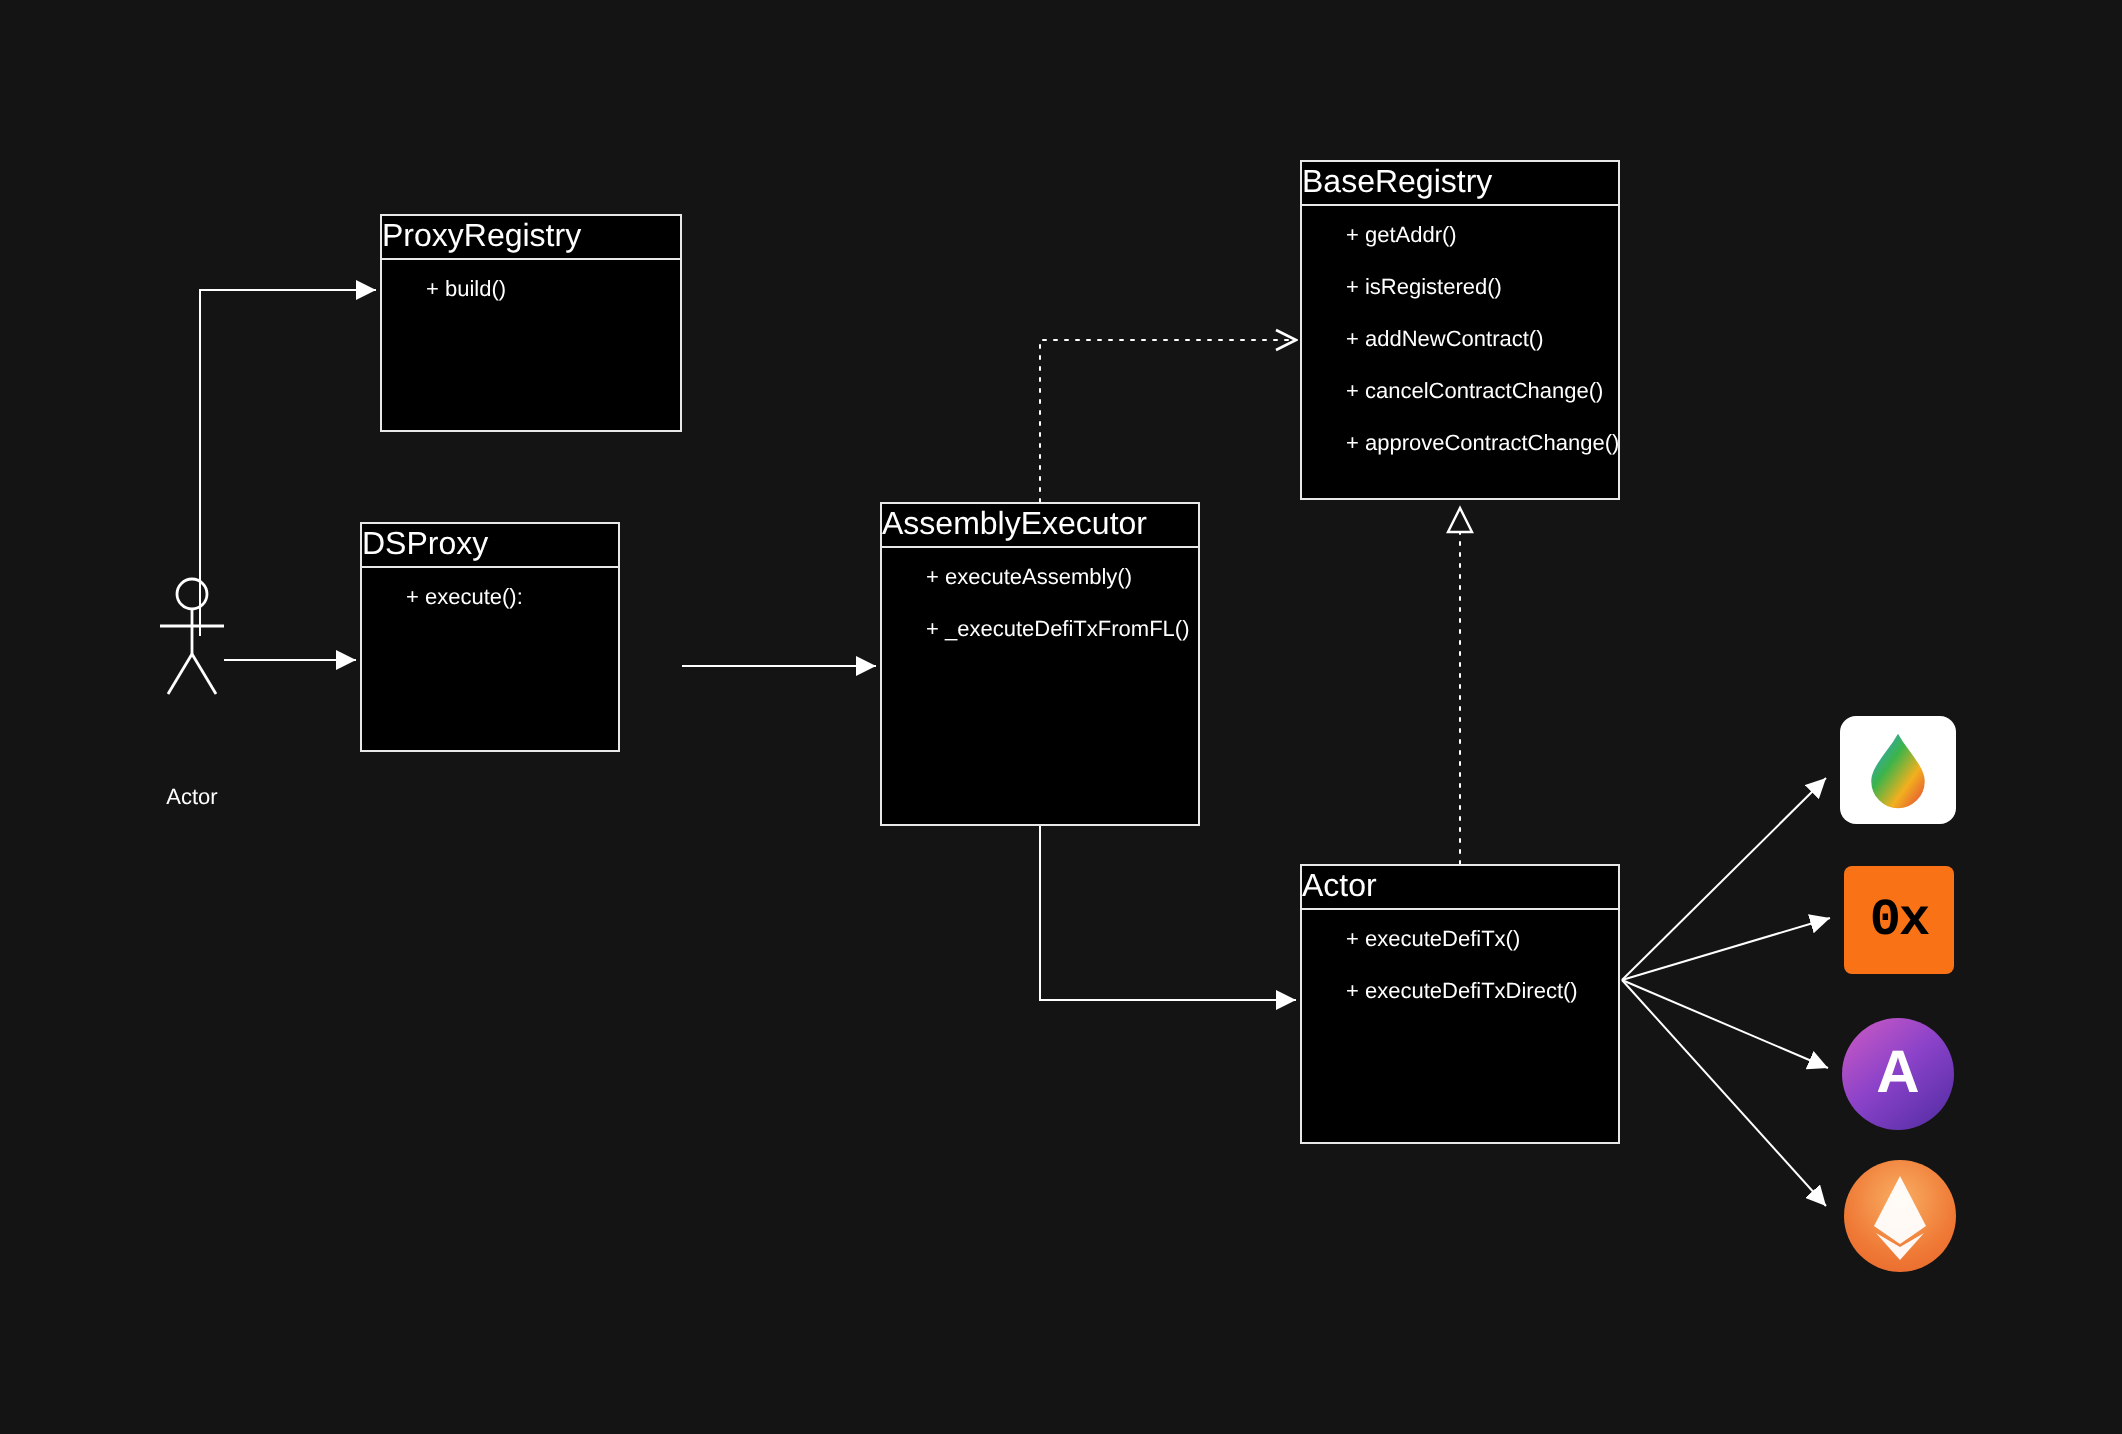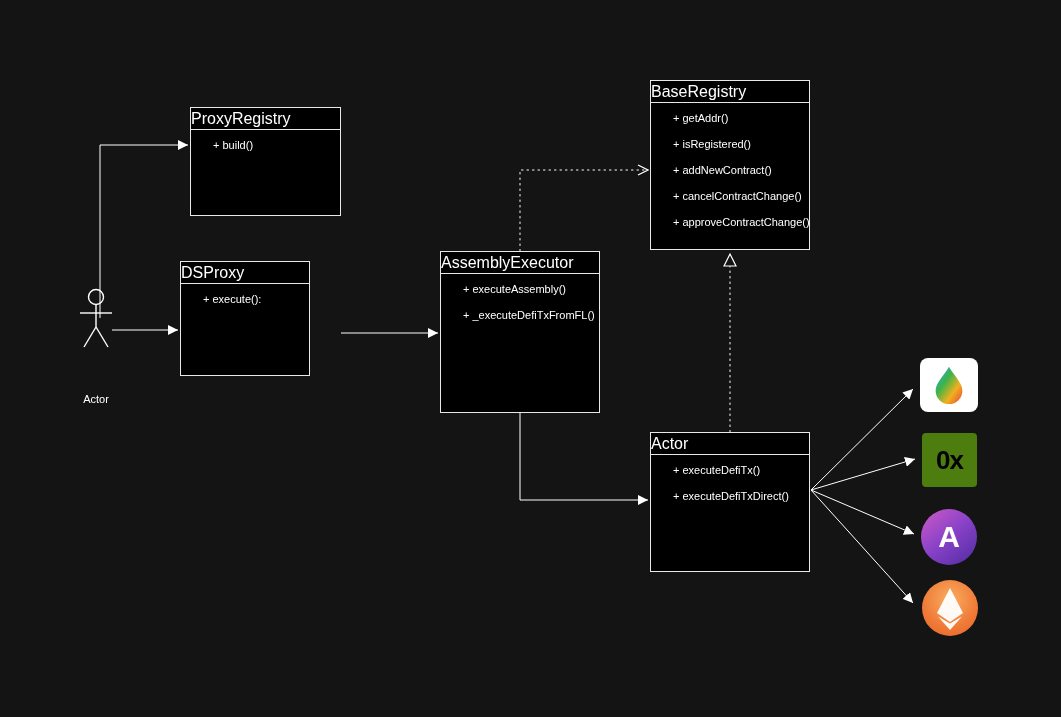--- a/index.html
+++ b/index.html
@@ -53,21 +53,21 @@
   }
 
   .tile {
     position: absolute;
     z-index: 2;
     display: flex;
     align-items: center;
     justify-content: center;
   }
   .tile-white { background: #ffffff; border-radius: 8px; }
-  .tile-0x { background: #4d7c0f; border-radius: 4px; }
+  .tile-0x { background: #f97316; border-radius: 4px; font-family: Liberation Mono, monospace; }
   .zerox-text { color: #000000; font-weight: 700; font-size: 26px; letter-spacing: -1px; }
   .tile-aave {
     border-radius: 50%;
     background: linear-gradient(140deg, #cf5bc4 0%, #8a42c9 48%, #4f2ba0 100%);
   }
   .aave-text { color: #ffffff; font-weight: 700; font-size: 30px; }
   .tile-eth {
     border-radius: 50%;
     background: radial-gradient(circle at 50% 35%, #f9ae63 0%, #ef7a36 60%, #e8632a 100%);
   }

